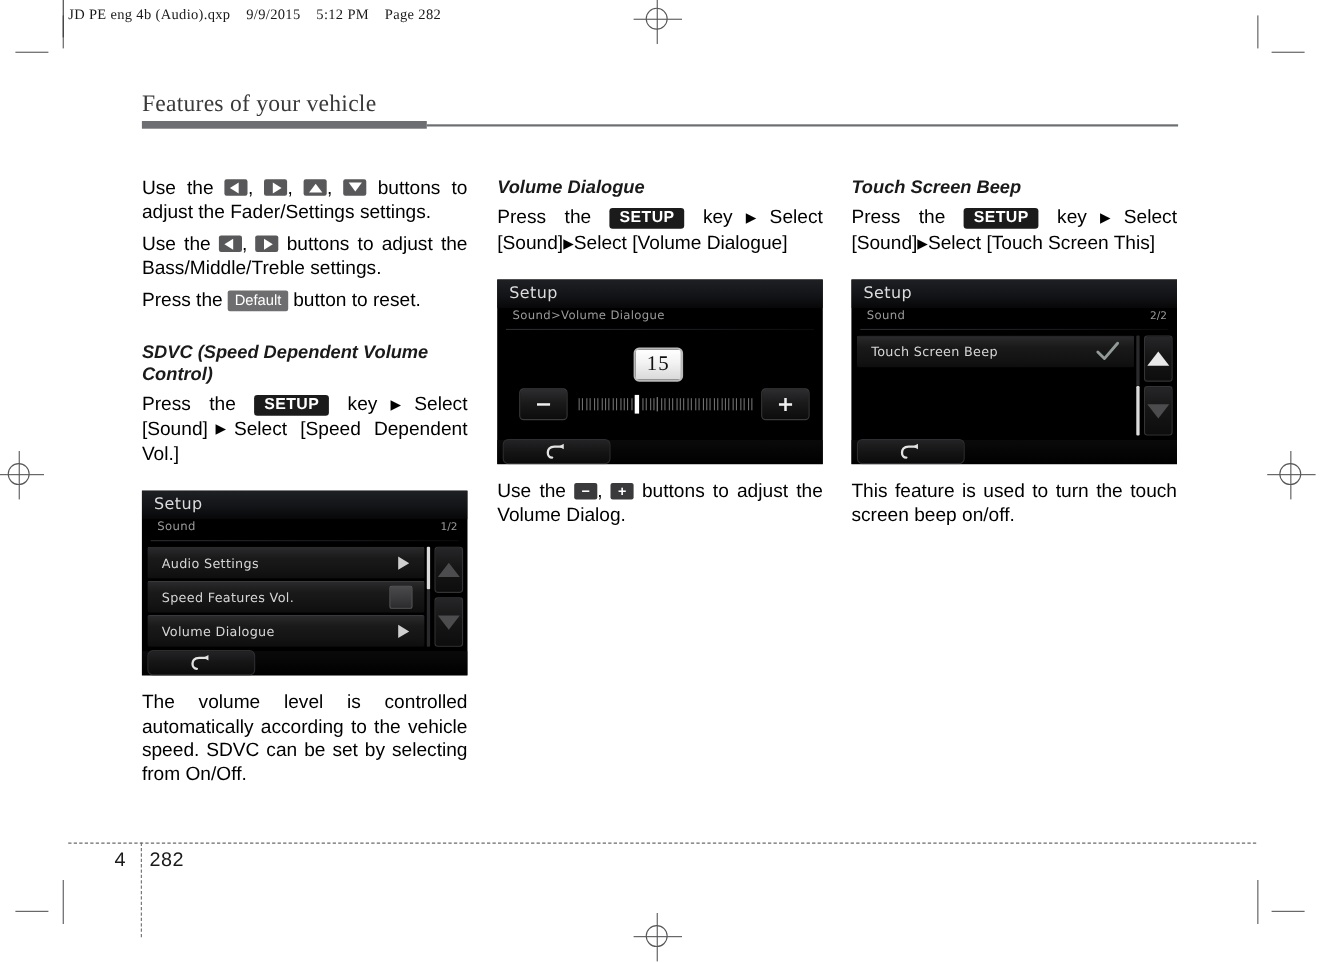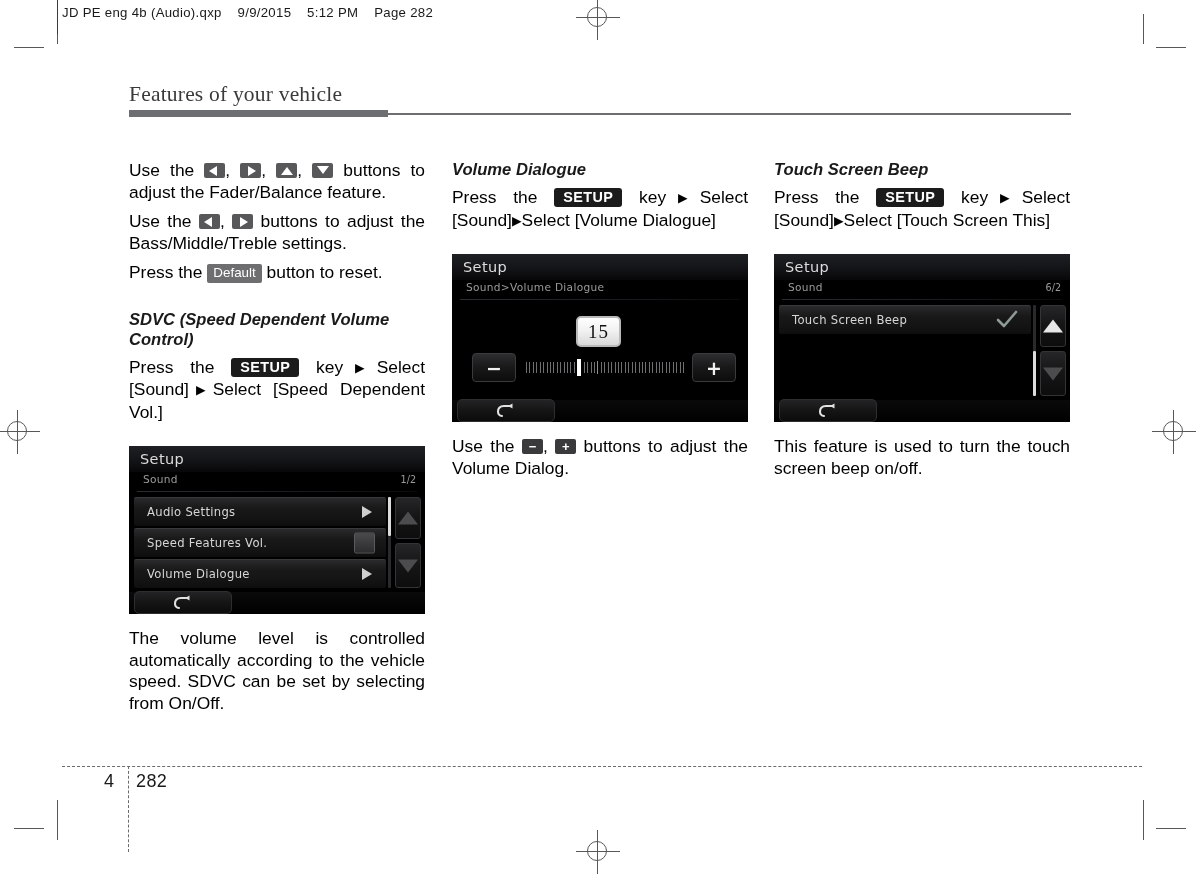--- a/index.html
+++ b/index.html
@@ -48,21 +48,21 @@
   .cropline {
     position: absolute;
     background: #58585a;
   }
 
   
   .jobline {
     position: absolute;
     left: 62px;
     top: 5px;
-    font-family: Liberation Sans, sans-serif;
+    font-family: Liberation Serif, serif;
     font-size: 13.2px;
     letter-spacing: 0.3px;
     color: #1a1a1a;
     white-space: pre;
   }
   .jobrule {
     position: absolute;
     left: 57px;
     top: 0px;
     width: 1px;
@@ -487,21 +487,21 @@
 
   <div class="jobrule"></div>
   <div class="jobline">JD PE eng 4b (Audio).qxp    9/9/2015    5:12 PM    Page 282</div>
 
   <div class="runhead">Features of your vehicle</div>
   <div class="rule-thick"></div>
   <div class="rule-thin"></div>
 
   <div class="col" id="col1">
 
-    <p class="body-txt"><span>Use the </span><span class="chip-arrow left"><i></i></span><span>, </span><span class="chip-arrow right"><i></i></span><span>, </span><span class="chip-arrow up"><i></i></span><span>, </span><span class="chip-arrow down"><i></i></span><span> buttons to adjust the Fader/Balance feature.</span></p>
+    <p class="body-txt"><span>Use the </span><span class="chip-arrow left"><i></i></span><span>, </span><span class="chip-arrow right"><i></i></span><span>, </span><span class="chip-arrow up"><i></i></span><span>, </span><span class="chip-arrow down"><i></i></span><span> buttons to adjust the Fader/Settings settings.</span></p>
 
     <p class="body-txt"><span>Use the </span><span class="chip-arrow left"><i></i></span><span>, </span><span class="chip-arrow right"><i></i></span><span> buttons to adjust the Bass/Middle/Treble settings.</span></p>
 
     <p class="body-txt last"><span>Press the </span><span class="chip-default">Default</span><span> button to reset.</span></p>
 
     <div class="spacer-28"></div>
 
     <p class="sect-head">SDVC (Speed Dependent Volume Control)</p>
 
     <p class="body-txt"><span>Press    the  </span><span class="chip-setup">SETUP</span><span>  key</span><span class="tri-sep">▶</span><span>Select [Sound]</span><span class="tri-sep">▶</span><span>Select [Speed Dependent Vol.]</span></p>
@@ -645,21 +645,21 @@
     <p class="sect-head">Touch Screen Beep</p>
 
     <p class="body-txt"><span>Press    the  </span><span class="chip-setup">SETUP</span><span>  key</span><span class="tri-sep">▶</span><span>Select [Sound]</span><span class="tri-sep">▶</span><span>Select [Touch Screen This]</span></p>
 
     <div style="height:14px;"></div>
 
     <div class="screen" style="width:296px; height:168px;">
       <div class="scr-titlebar-sheen"></div>
       <div class="scr-title">Setup</div>
       <div class="scr-sub" style="top:27px;">Sound</div>
-      <div class="scr-page" style="top:28px;">6/2</div>
+      <div class="scr-page" style="top:28px;">2/2</div>
       <div class="scr-subrule" style="left:8px; top:45px; width:280px;"></div>
 
       <div class="scr-row" style="left:5px; top:51px; width:252px; height:29px;">
         <span class="scr-row-label">Touch Screen Beep</span>
         <svg class="row-check" viewBox="0 0 24 22">
           <path d="M3 11 L9 17 L21 3" fill="none" stroke="#8f9b95" stroke-width="2.6" stroke-linecap="round" stroke-linejoin="round"></path>
         </svg>
       </div>
 
       <div class="scrollbar" style="left:259px; top:51px; width:3px; height:46px; background:#2a2a2c;"></div>

